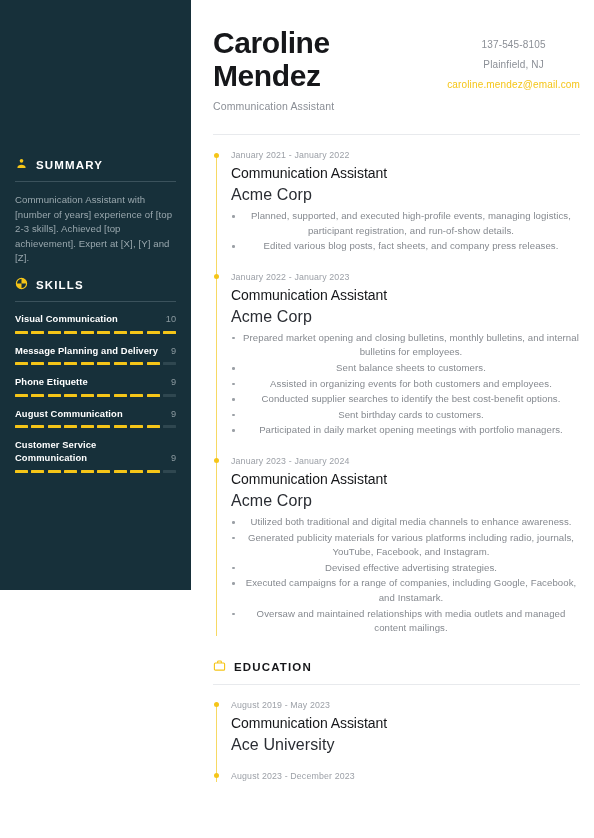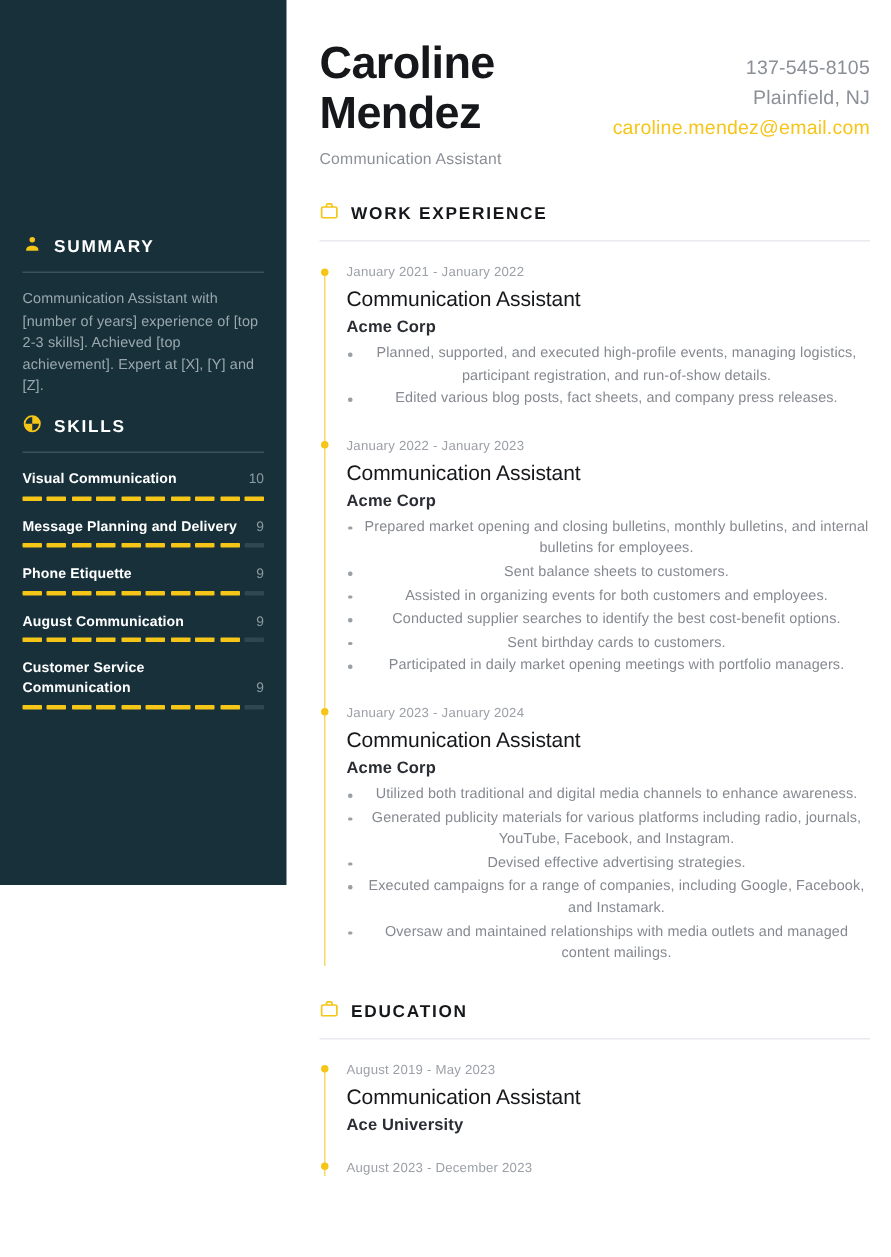--- a/index.html
+++ b/index.html
@@ -132,24 +132,25 @@
     color: #8b8f96;
     letter-spacing: 0.15px;
   }
 
   .contact {
     text-align: right;
     padding-top: 9px;
   }
 
   .contact div {
-    font-size: 13px;
+    font-size: 10px;
     color: #8b8f96;
     line-height: 20px;
     letter-spacing: 0.15px;
+    text-align: center;
   }
 
   .contact .email {
     color: #f5c518;
   }
 
   
   .sec {
     margin-top: 22px;
   }
@@ -216,22 +217,22 @@
   }
 
   .e-title {
     font-size: 14px;
     color: #16171a;
     margin-top: 4px;
     letter-spacing: -0.05px;
   }
 
   .e-org {
-    font-size: 11px;
-    font-weight: bold;
+    font-size: 16px;
+    font-weight: normal;
     color: #2a2d33;
     margin-top: 5px;
     letter-spacing: 0.1px;
   }
 
   ul.bullets {
     list-style: none;
     margin-top: 5px;
     text-align: center;
   }
@@ -398,29 +399,20 @@
       <div class="role">Communication Assistant</div>
     </div>
     <div class="contact">
       <div>137-545-8105</div>
       <div>Plainfield, NJ</div>
       <div class="email">caroline.mendez@email.com</div>
     </div>
   </div>
 
   <section class="sec">
-    <div class="sec-head">
-      <span class="icon">
-        <svg width="13" height="13" viewBox="0 0 24 24" fill="none" stroke="#f5c518" stroke-width="2.1" stroke-linejoin="round">
-          <rect x="2.6" y="7.4" width="18.8" height="13.2" rx="1.8"></rect>
-          <path d="M8.6 7.4V5.2a1.6 1.6 0 0 1 1.6-1.6h3.6a1.6 1.6 0 0 1 1.6 1.6v2.2"></path>
-        </svg>
-      </span>
-      <span class="sec-title">WORK EXPERIENCE</span>
-    </div>
     <div class="sec-rule"></div>
     <div class="timeline" id="work-timeline">
         <div class="entry">
           <span class="line"></span>
           <span class="dot"></span>
           <div class="e-date">January 2021 - January 2022</div>
           <div class="e-title">Communication Assistant</div>
           <div class="e-org">Acme Corp</div>
           <ul class="bullets">
             <li>Planned, supported, and executed high-profile events, managing logistics, participant registration, and run-of-show details.</li>

